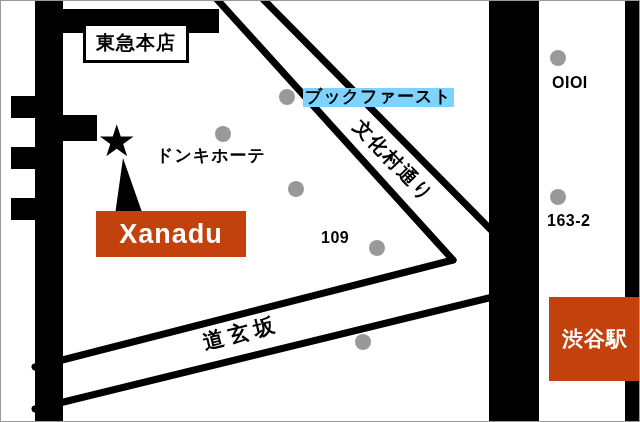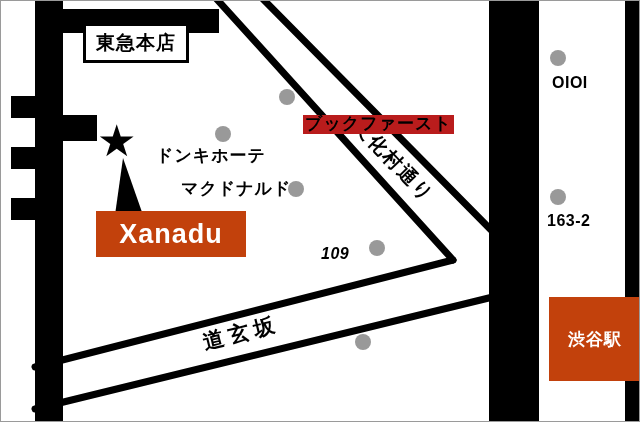--- a/index.html
+++ b/index.html
@@ -6,39 +6,39 @@
   .map{
     position:relative;width:640px;height:422px;background:#fff;
     border:1px solid #9a9a9a;box-sizing:border-box;overflow:hidden;
     font-family:"Liberation Sans","DejaVu Sans",sans-serif;
   }
   .roads{position:absolute;left:0;top:0;}
   .lbl{
     position:absolute;font-size:17px;font-weight:bold;color:#000;
     white-space:nowrap;letter-spacing:1px;line-height:1.1;
   }
-  .lbl.mask{background:#b91c1c;padding:0 2px;margin-top:27px;}
+  .lbl.mask{background:#7dd3fc;padding:0 2px;}
   .lbl.num{font-size:16px;letter-spacing:0.5px;}
   .lbl.rot{transform-origin:center center;text-align:center;}
   .dot{
     position:absolute;width:16px;height:16px;border-radius:50%;
     background:#999;
   }
   .star{
     position:absolute;left:96px;top:118px;font-size:44px;line-height:1;color:#000;
   }
   .box{
     position:absolute;display:flex;align-items:center;justify-content:center;
     font-weight:bold;box-sizing:border-box;text-align:left;
   }
   .box.white{background:#fff;border:3px solid #000;color:#000;}
   .box.black{background:#c2410c;color:#fff;}
   .tokyu{left:82px;top:22px;width:106px;height:40px;font-size:19px;letter-spacing:1px;}
   .xanadu{left:95px;top:210px;width:150px;height:46px;font-size:27px;letter-spacing:1px;}
-  .station{left:548px;top:296px;width:92px;height:84px;font-size:17px;letter-spacing:1px;}
+  .station{left:548px;top:296px;width:92px;height:84px;font-size:21px;letter-spacing:1px;}
   .bunkamura{left:327px;top:150px;width:130px;font-size:19px;letter-spacing:2px;transform:rotate(46deg);}
   .dogenzaka{left:180px;top:320px;width:120px;font-size:21px;letter-spacing:5px;transform:rotate(-14deg);}
 </style>
 </head>
 <body>
 
 <div class="map">
 
   <svg class="roads" width="640" height="422" viewBox="0 0 640 422">
 
@@ -81,18 +81,17 @@
   <div class="dot" style="left:278px;top:88px;"></div>
   <div class="dot" style="left:214px;top:125px;"></div>
   <div class="dot" style="left:287px;top:180px;"></div>
   <div class="dot" style="left:368px;top:239px;"></div>
   <div class="dot" style="left:549px;top:49px;"></div>
   <div class="dot" style="left:549px;top:188px;"></div>
   <div class="dot" style="left:354px;top:333px;"></div>
 
   <div class="lbl mask" style="left:302px;top:87px;">ブックファースト</div>
   <div class="lbl" style="left:155px;top:146px;text-align:center;">ドンキホーテ</div>
-  <div class="lbl" style="left:180px;top:179px;">マクドナルド</div>
-  <div class="lbl num" style="left:320px;top:244px;font-style:italic;">109</div>
+  <div class="lbl num" style="left:320px;top:228px;">109</div>
   <div class="lbl num" style="left:551px;top:73px;">OIOI</div>
   <div class="lbl num" style="left:546px;top:211px;">163-2</div>
 
 </div>
 
 </body></html>

